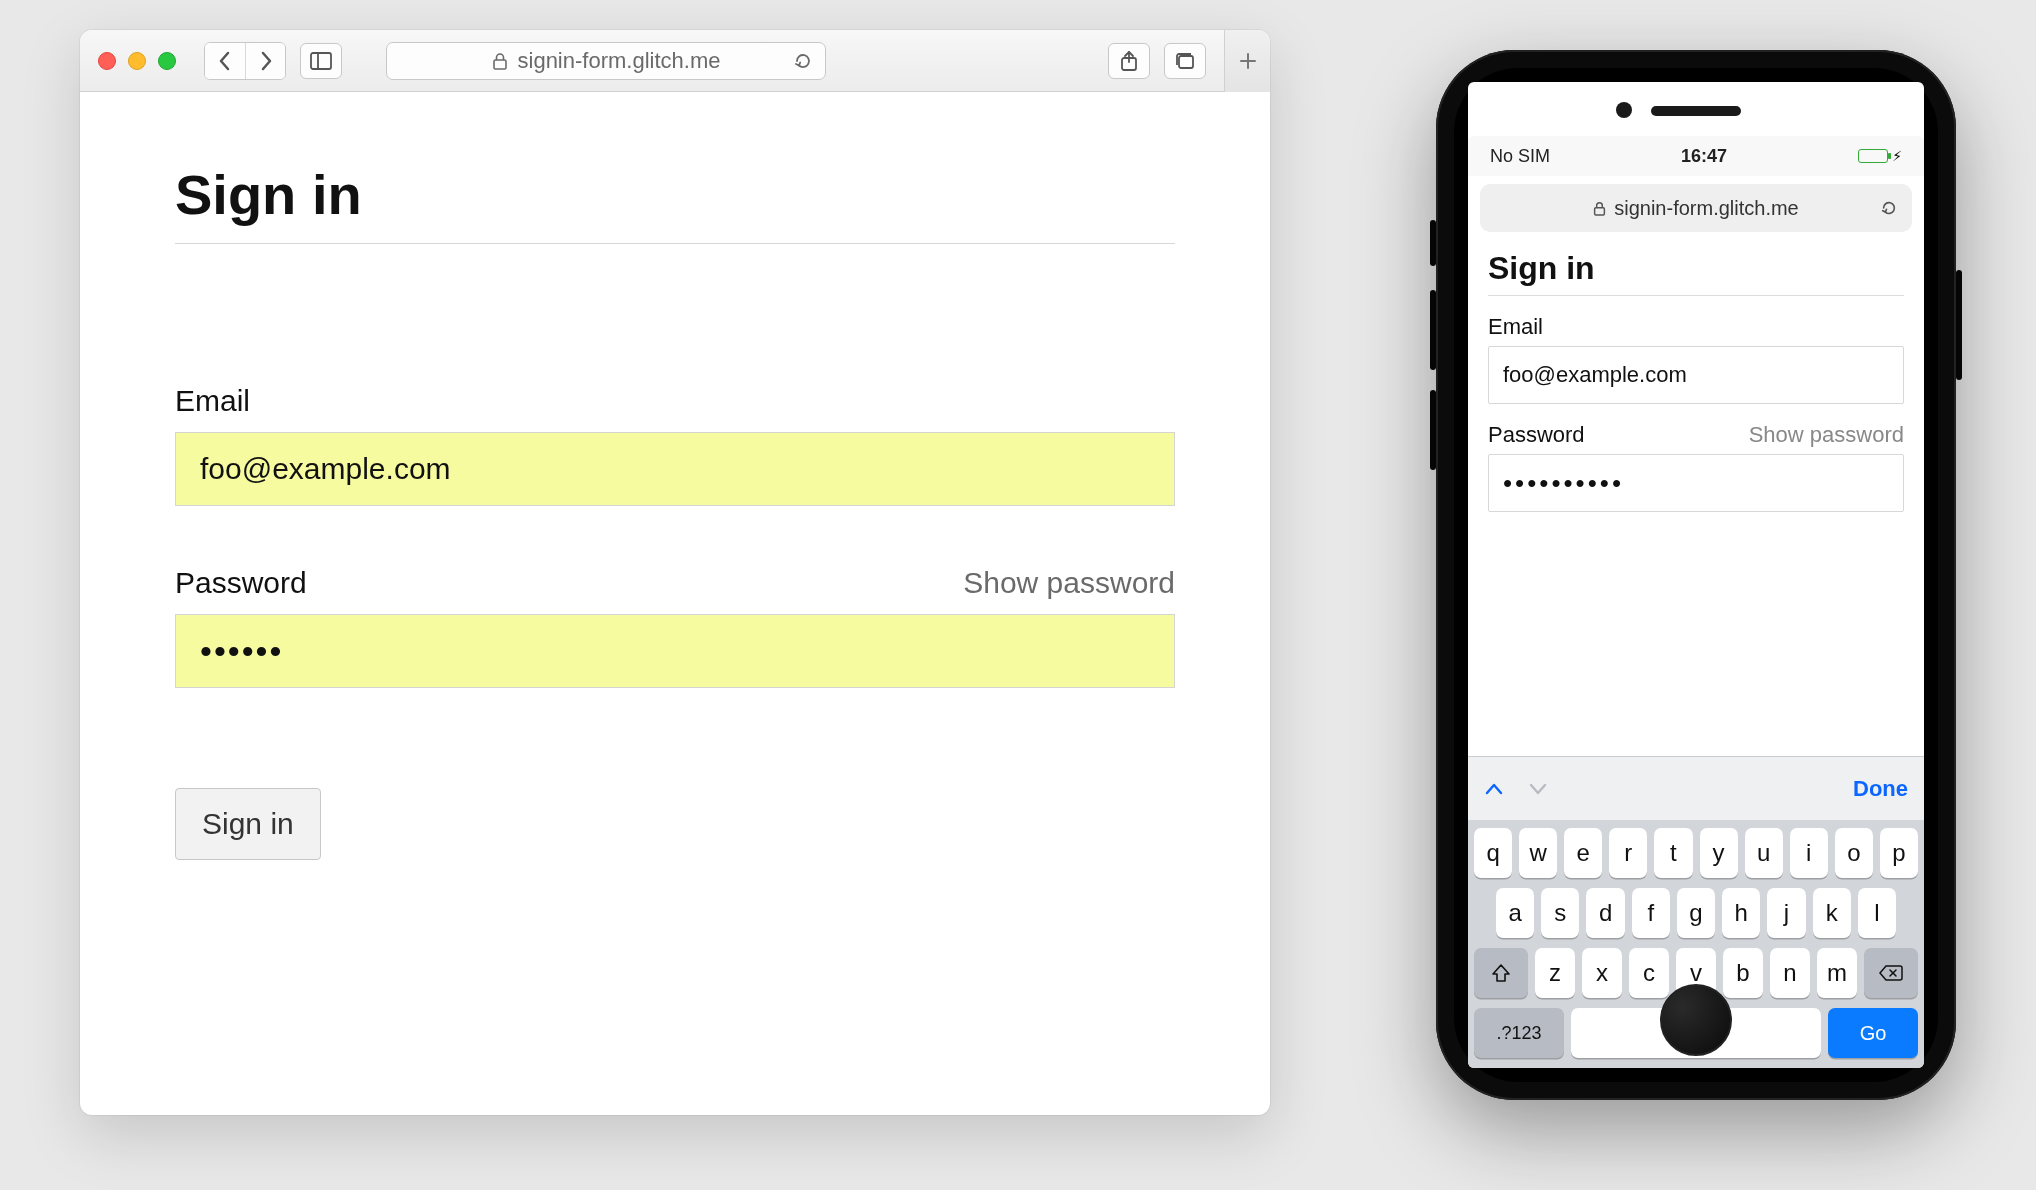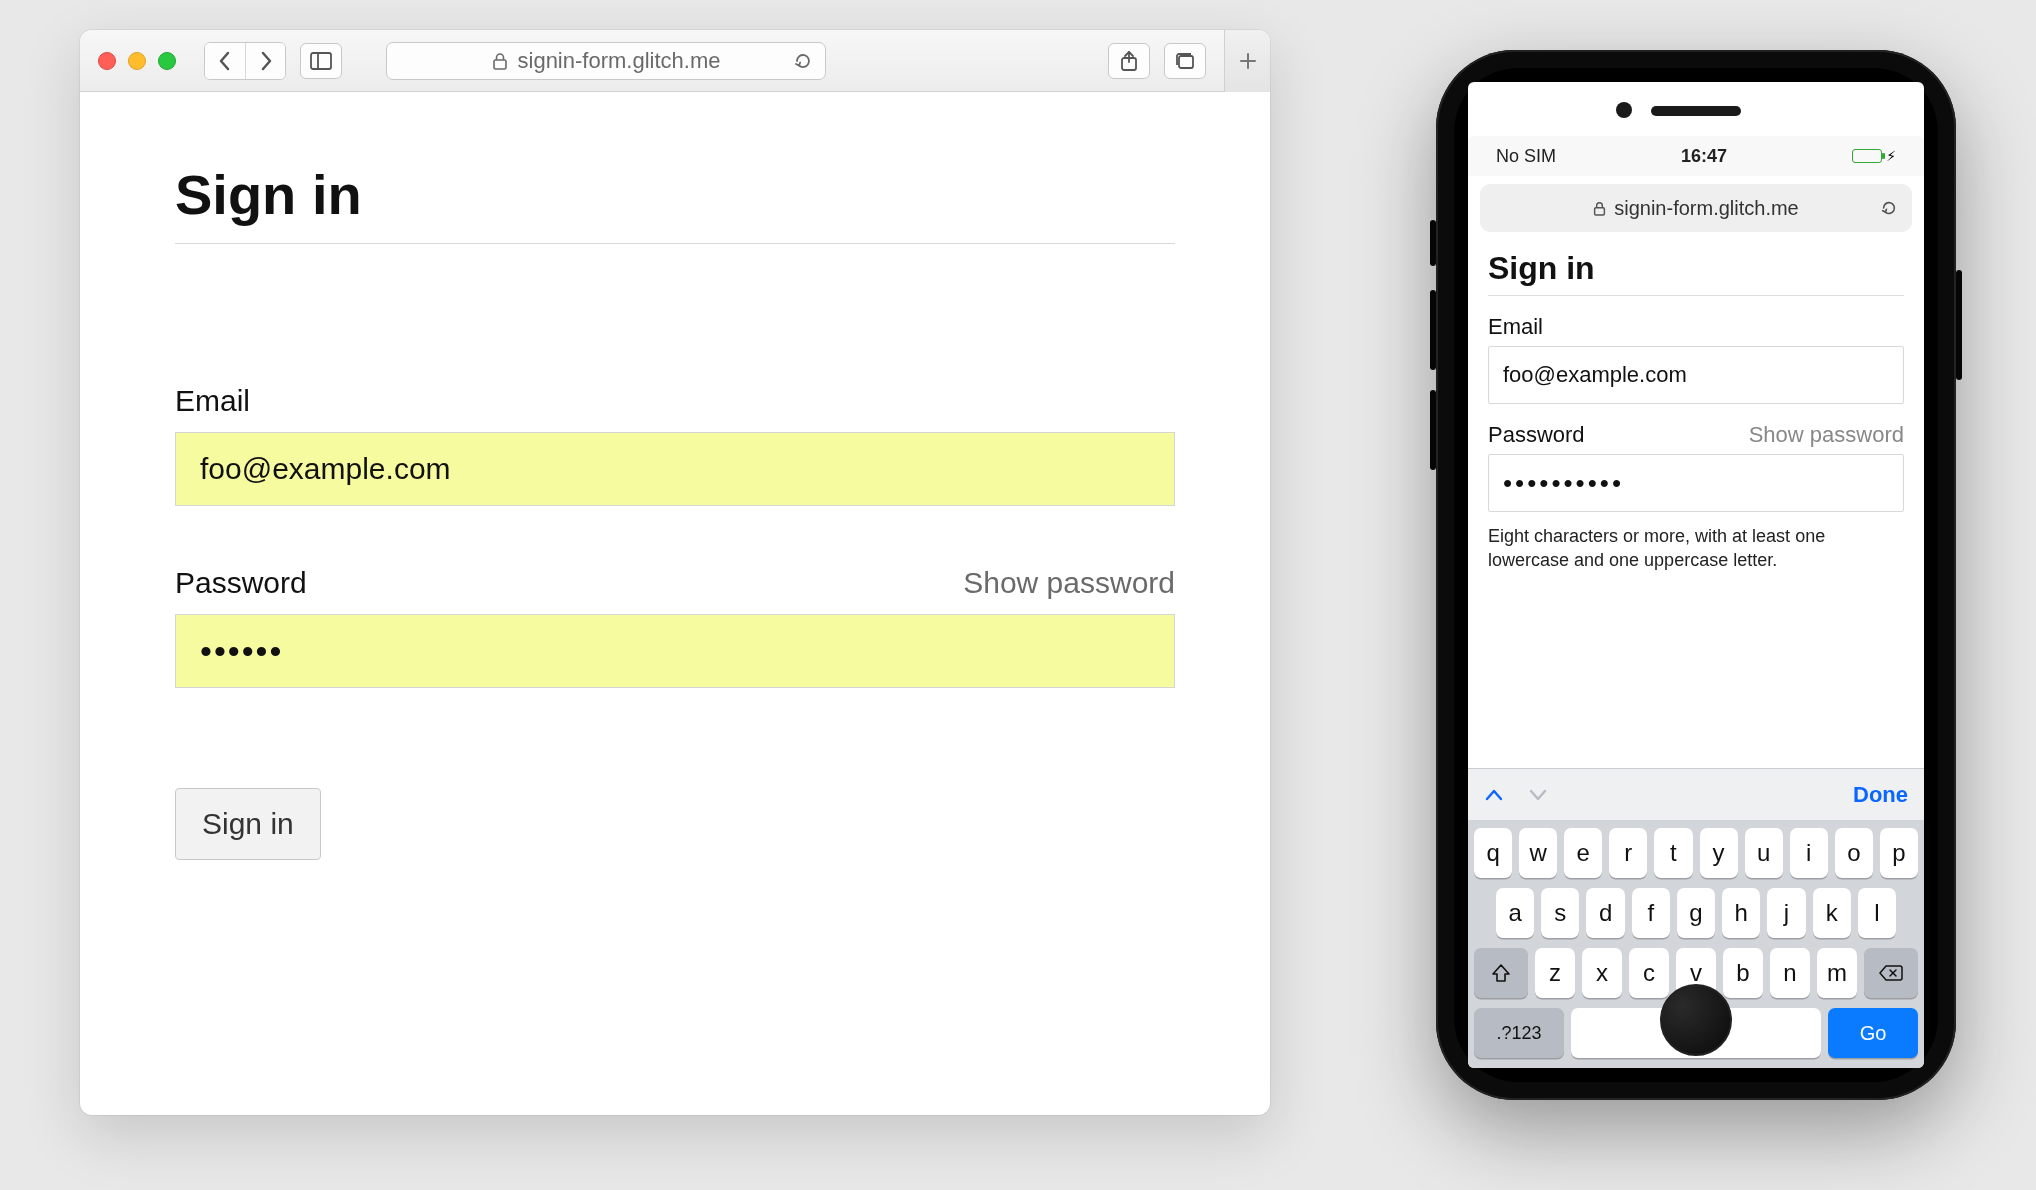--- a/index.html
+++ b/index.html
@@ -147,21 +147,21 @@
   
   .iphone-side { position:absolute; background:#050505; border-radius:3px;}
   .side-left1 { left:-6px; top:170px; width:6px; height:46px;}
   .side-left2 { left:-6px; top:240px; width:6px; height:80px;}
   .side-left3 { left:-6px; top:340px; width:6px; height:80px;}
   .side-right { right:-6px; top:220px; width:6px; height:110px;}
 
   .ios-statusbar {
     height:40px; background:#f8f8f8;
     display:flex; align-items:center; justify-content:space-between;
-    padding:0 28px; font-size:18px; color:#222;
+    padding:0 22px; font-size:18px; color:#222;
     border-top-left-radius:6px;border-top-right-radius:6px;
     margin-top: 54px;
   }
   .ios-battery { display:flex; align-items:center; gap:4px;}
   .battery-shell { width:30px;height:14px;border:1.5px solid #3a3;border-radius:3px; position:relative;}
   .battery-shell::after{content:"";position:absolute;right:-4px;top:3px;width:3px;height:6px;background:#3a3;border-radius:1px;}
   .battery-fill{height:100%;width:80%;background:#35c759;border-radius:1px;}
   .bolt { color:#000; font-size:14px;}
 
   .ios-urlbar {
@@ -178,21 +178,21 @@
   .ios-label-row { display:flex; justify-content:space-between; align-items:center; margin-bottom:6px;}
   .ios-label { font-size:22px; color:#111;}
   .ios-showpw { font-size:22px; color:#888;}
   .ios-input {
     width:100%; height:58px; border:1px solid #d8d8d8; border-radius:2px;
     padding:0 14px; font-size:22px; color:#111; margin-bottom:18px; background:#fff;
   }
   .ios-hint { font-size:18px; color:#222; line-height:1.35; margin-top:-6px;}
 
   .ios-acc-bar {
-    height:52px; background:#eef0f2; border-top:1px solid #c9ccd0;
+    height:64px; background:#eef0f2; border-top:1px solid #c9ccd0;
     display:flex; align-items:center; padding:0 16px; gap:24px;
   }
   .ios-acc-bar .chev { font-size:24px;}
   .chev.up { color:#0a66ff;}
   .chev.down { color:#b8bcc2;}
   .ios-done { margin-left:auto; color:#0a66ff; font-size:22px; font-weight:600;}
 
   .ios-keyboard {
     background:#d2d5da; padding:8px 6px 10px 6px;
     display:flex; flex-direction:column; gap:10px;
@@ -347,21 +347,20 @@
           <span class="ios-label">Email</span>
         </div>
         <input class="ios-input" type="text" value="foo@example.com" style="">
 
         <div class="ios-label-row">
           <span class="ios-label">Password</span>
           <span class="ios-showpw">Show password</span>
         </div>
         <input class="ios-input ios-pw-dots" type="text" value="••••••••••" style="">
 
-        <div class="ios-hint">Eight characters or more, with at least one lowercase and one uppercase letter.</div>
       </div>
 
       <div class="ios-acc-bar">
         <span class="chev up">
           <svg width="20" height="14" viewBox="0 0 20 14">
               <polyline points="3,11 10,3 17,11" fill="none" stroke="#0a66ff" stroke-width="2.4" stroke-linecap="round" stroke-linejoin="round"></polyline>
             </svg>
         </span>
         <span class="chev down">
           <svg width="20" height="14" viewBox="0 0 20 14">

